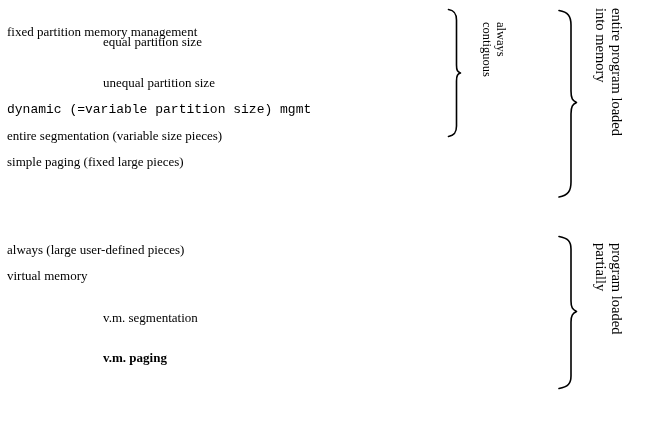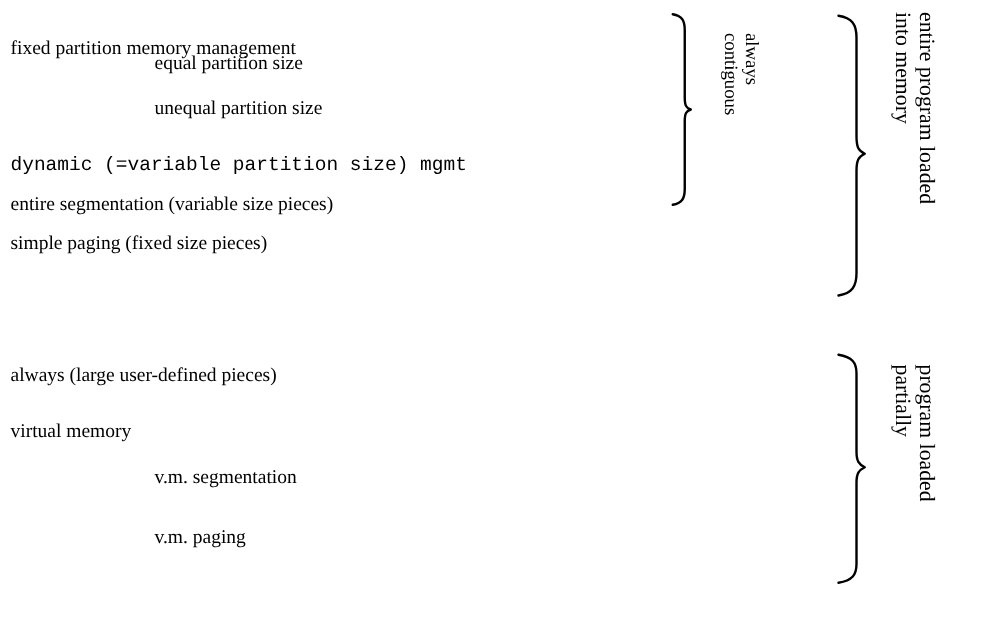--- a/index.html
+++ b/index.html
@@ -74,38 +74,38 @@
 <body>
 
 <div id="canvas">
 
   <div class="text-block">
 
     <div class="text-line" style="left:7px; top:22px;">fixed partition memory management</div>
 
     <div class="text-line" style="left:103px; top:32px;">equal partition size</div>
 
-    <div class="text-line" style="left:103px; top:62px;">unequal partition size</div>
+    <div class="text-line" style="left:103px; top:73px;">unequal partition size</div>
 
     <div class="text-line" style="left:7px; top:100px;font-family:Liberation Mono, monospace;">dynamic (=variable partition size) mgmt</div>
 
     <div class="text-line" style="left:7px; top:126px;">entire segmentation (variable size pieces)</div>
 
-    <div class="text-line" style="left:7px; top:152px;">simple paging (fixed size pieces)</div>
+    <div class="text-line" style="left:7px; top:152px;">simple paging (fixed large pieces)</div>
   </div>
 
   <div class="text-block">
 
     <div class="text-line" style="left:7px; top:240px;">always (large user-defined pieces)</div>
 
-    <div class="text-line" style="left:7px; top:266px;margin-top:11px;">virtual memory</div>
+    <div class="text-line" style="left:7px; top:266px;">virtual memory</div>
 
     <div class="text-line" style="left:103px; top:308px;">v.m. segmentation</div>
 
-    <div class="text-line" style="left:103px; top:348px;">v.m. paging</div>
+    <div class="text-line" style="left:103px; top:348px;font-weight:bold;">v.m. paging</div>
   </div>
 
   <div class="brace" style="left:446px; top:8px;">
     <svg width="16" height="130" viewBox="0 0 16 130" aria-hidden="true">
       <path d="M 2.5 1.5
                C 8.5 2.5, 10.5 5.5, 10.5 12
                L 10.5 57
                C 10.5 62.5, 11.5 64, 14.5 65
                C 11.5 66, 10.5 67.5, 10.5 73
                L 10.5 118

